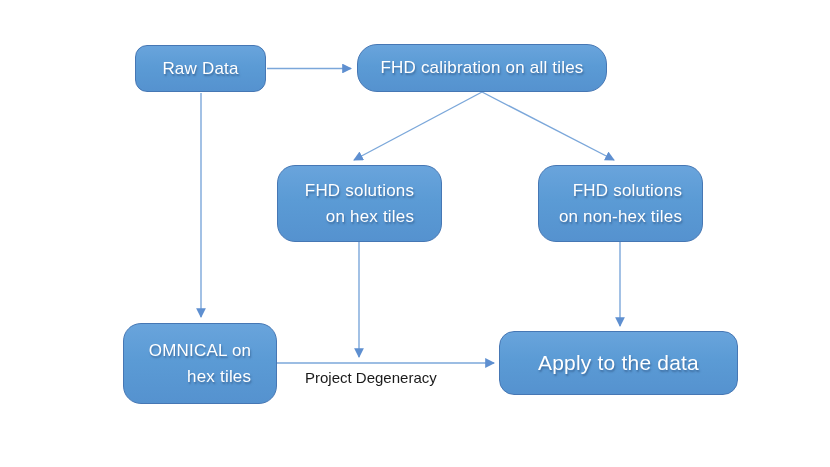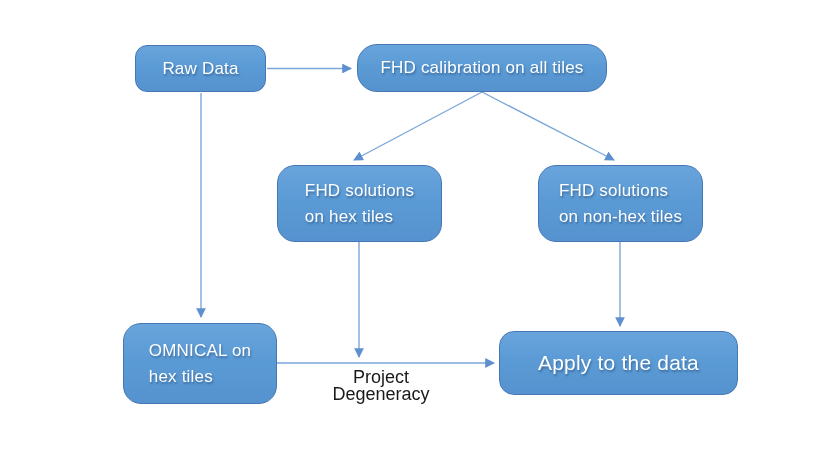--- a/index.html
+++ b/index.html
@@ -14,43 +14,42 @@
   #edges {
     position: absolute;
     left: 0; top: 0;
     width: 830px; height: 467px;
   }
   .node {
     position: absolute;
     display: flex;
     align-items: center;
     justify-content: center;
-    text-align: left;
+    text-align: right;
     white-space: pre-line;
     box-sizing: border-box;
     background: linear-gradient(180deg, #69a4dc 0%, #5b9bd5 45%, #5592cf 100%);
     border: 1.5px solid #4677b4;
     color: #ffffff;
     font-size: 17px;
     line-height: 26px;
     text-shadow: 1px 1.5px 2px rgba(44, 80, 125, 0.60);
     letter-spacing: 0.2px;
   }
   #node-raw-data        { left: 135px; top: 45px;  width: 131px; height: 47px; border-radius: 12px; }
   #node-fhd-calibration { left: 357px; top: 44px;  width: 250px; height: 48px; border-radius: 20px; }
   #node-fhd-hex         { left: 277px; top: 165px; width: 165px; height: 77px; border-radius: 18px; }
   #node-fhd-nonhex      { left: 538px; top: 165px; width: 165px; height: 77px; border-radius: 18px; }
   #node-omnical         { left: 123px; top: 323px; width: 154px; height: 81px; border-radius: 18px; }
   #node-apply           { left: 499px; top: 331px; width: 239px; height: 64px; border-radius: 15px; font-size: 21px; }
   #edge-label {
     position: absolute;
     left: 305px; top: 369px; width: 152px;
-    text-align: center;
     color: #1a1a1a;
-    font-size: 18px;
+    font-size: 15px;
     line-height: 17px;
   }
 </style>
 </head>
 <body>
 
 <div id="canvas">
 
   <svg id="edges" viewBox="0 0 830 467" xmlns="http://www.w3.org/2000/svg">
     <defs>

